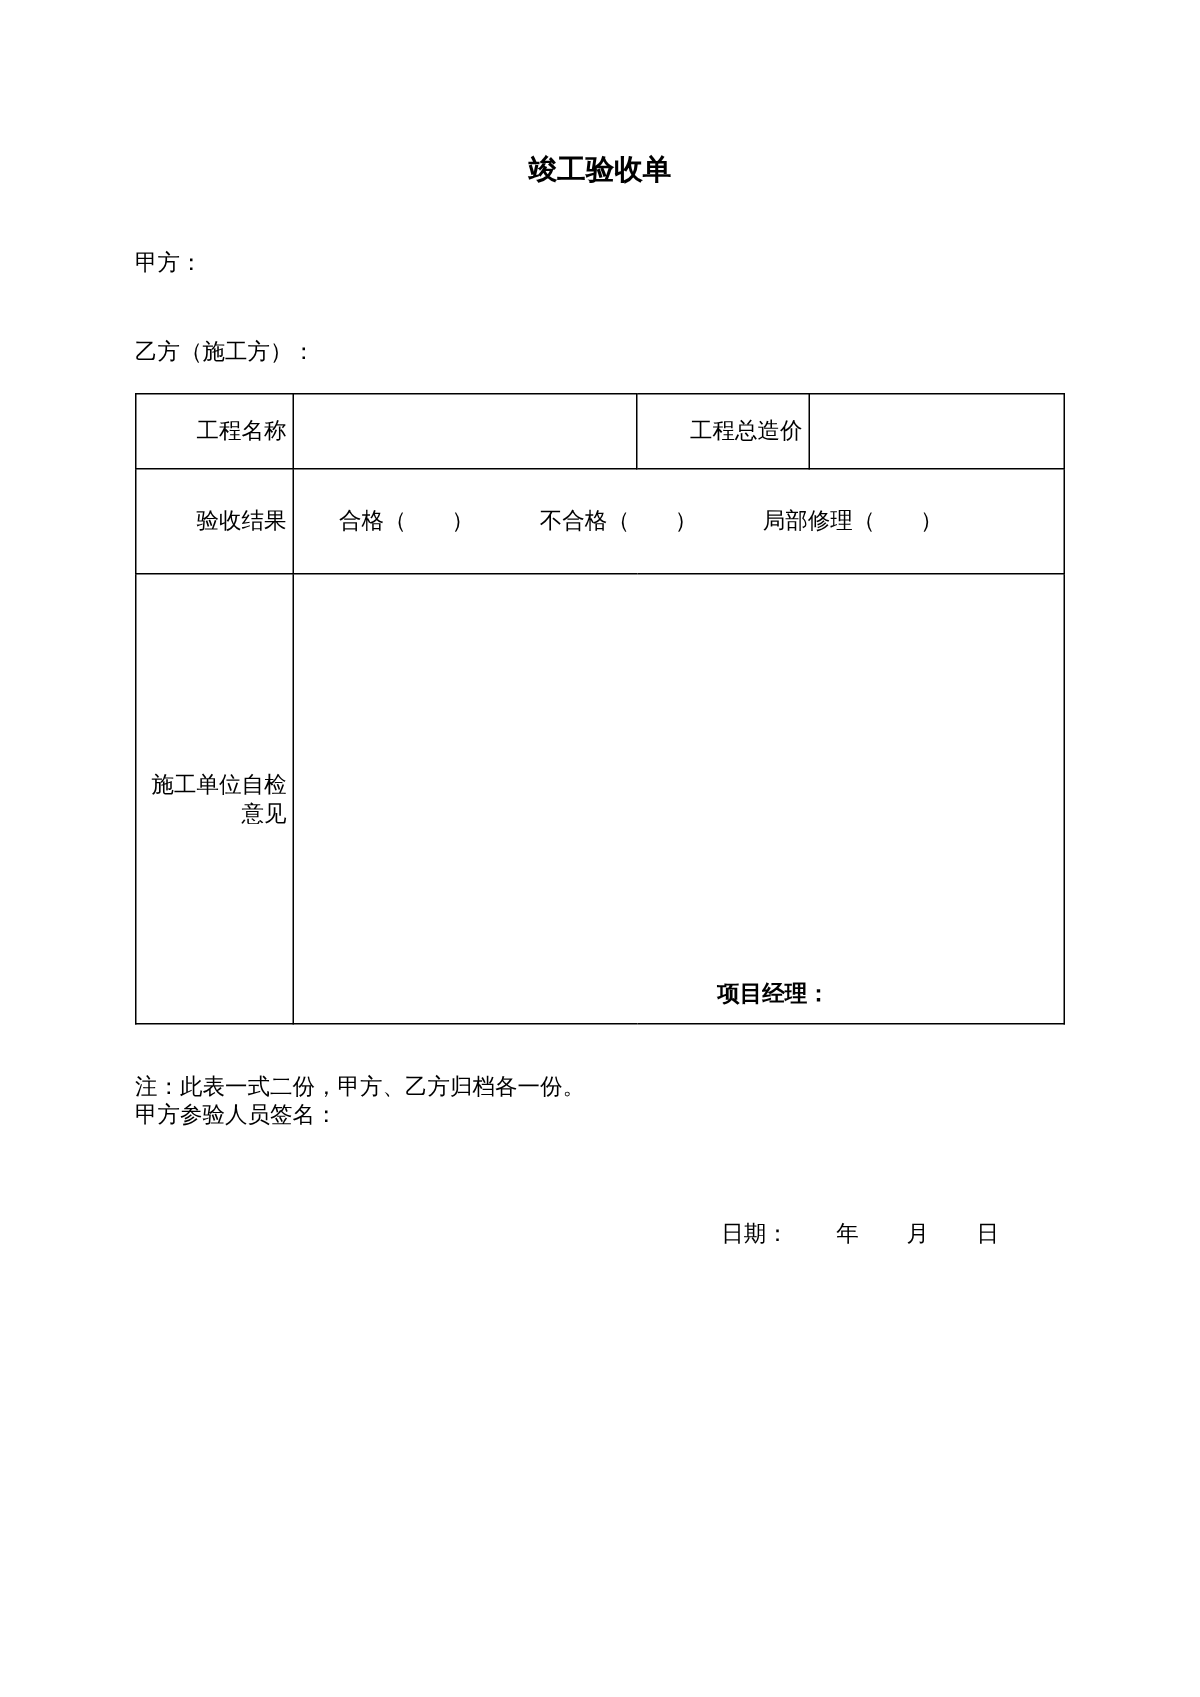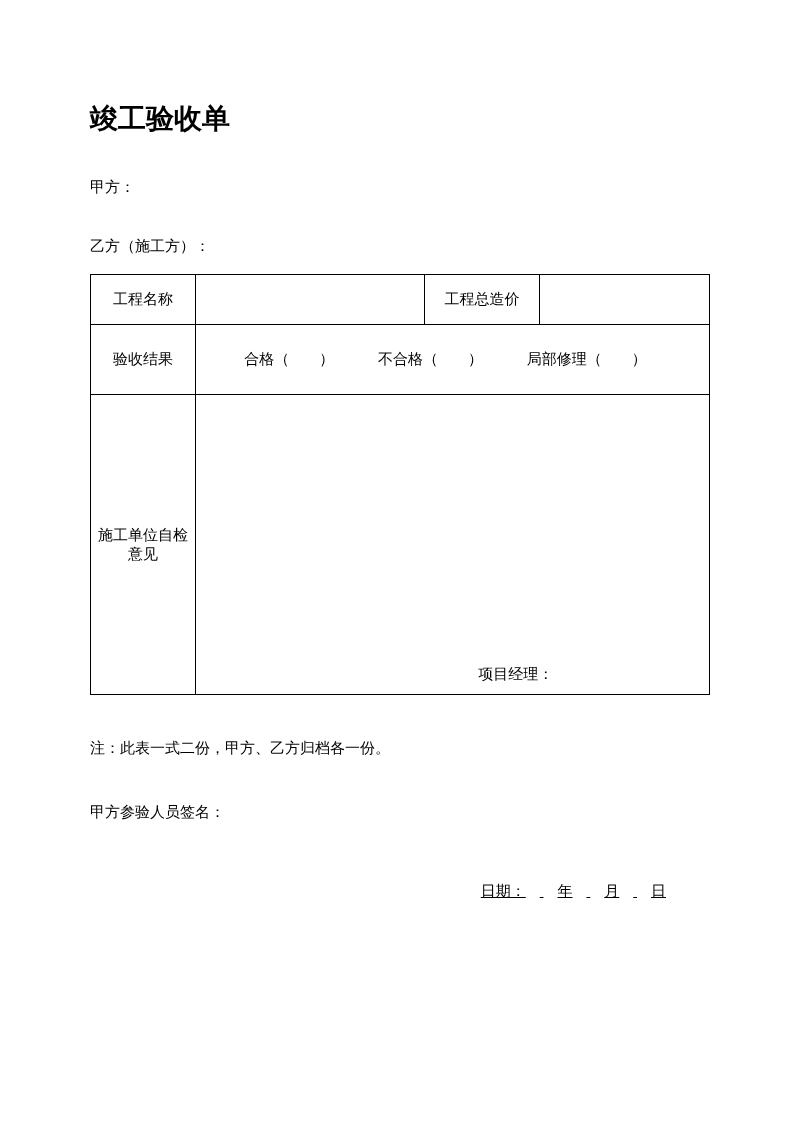--- a/index.html
+++ b/index.html
@@ -11,78 +11,77 @@
       width: 800px;
       height: 1131px;
       background: #ffffff;
       font-family: "SimSun", "宋体", serif;
       font-size: 15px;
       color: #000;
       padding: 100px 90px 60px 90px;
       position: relative;
     }
     .title {
-      text-align: left;
-      font-size: 28px;
+      text-align: center;
+      font-size: 19px;
       font-weight: bold;
       margin-bottom: 28px;
     }
     .party-line {
       margin-bottom: 18px;
       margin-top: 40px;
     }
     table {
       border-collapse: collapse;
       width: 100%;
       table-layout: fixed;
     }
     td {
       border: 1.5px solid #000;
-      text-align: center;
+      text-align: right;
       vertical-align: middle;
       padding: 4px;
     }
     .col-a { width: 105px; }
     .col-b { }
     .col-c { width: 115px; }
     .col-d { width: 170px; }
     .row-small { height: 50px; }
     .row-result { height: 70px; padding-left: 24px; }
     .row-opinion { height: 300px; padding-left: 15px; }
     .result-cell {
-      text-align: center;
+      text-align: left;
       padding-left: 30px;
     }
     .result-cell span {
       margin-right: 40px;
     }
     .opinion-cell {
       position: relative;
       vertical-align: bottom;
       text-align: left;
+      font-weight: bold;
     }
     .pm-label {
       position: absolute;
       bottom: 10px;
       left: 55%;
     }
     .note {
-      margin-top: 44px;
+      margin-top: 32px;
     }
     .sign-row {
       display: flex;
-      margin-top: 45px;
     }
     .sign-a { flex: 1; }
     .sign-b { flex: 1; }
     .date-row {
       margin-top: 60px;
       text-align: right;
       padding-right: 30px;
-      text-decoration: underline;
     }
     .date-row span { margin: 0 14px; }
   </style>
 </head>
 <body>
 
 <div class="title">竣工验收单</div>
 
 <div class="party-line">甲方：</div>
 <div class="party-line">乙方（施工方）：</div>

